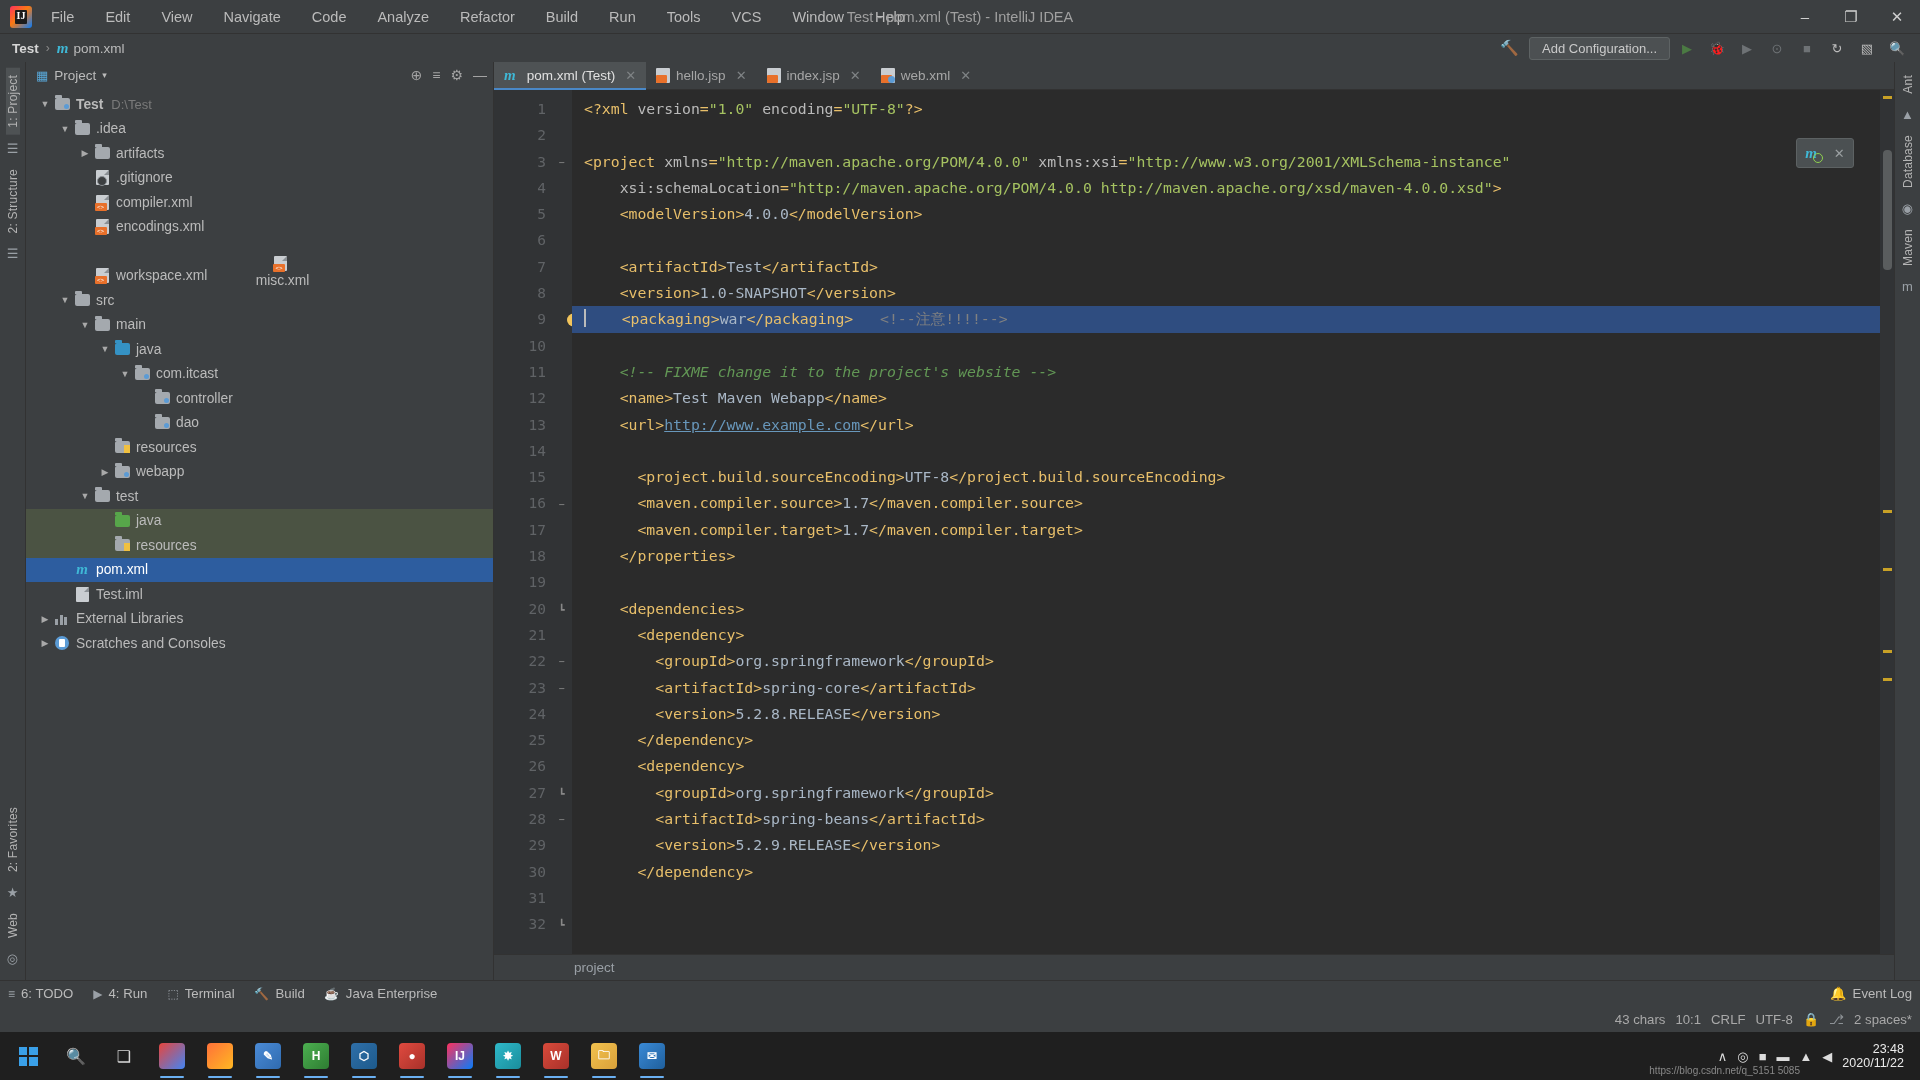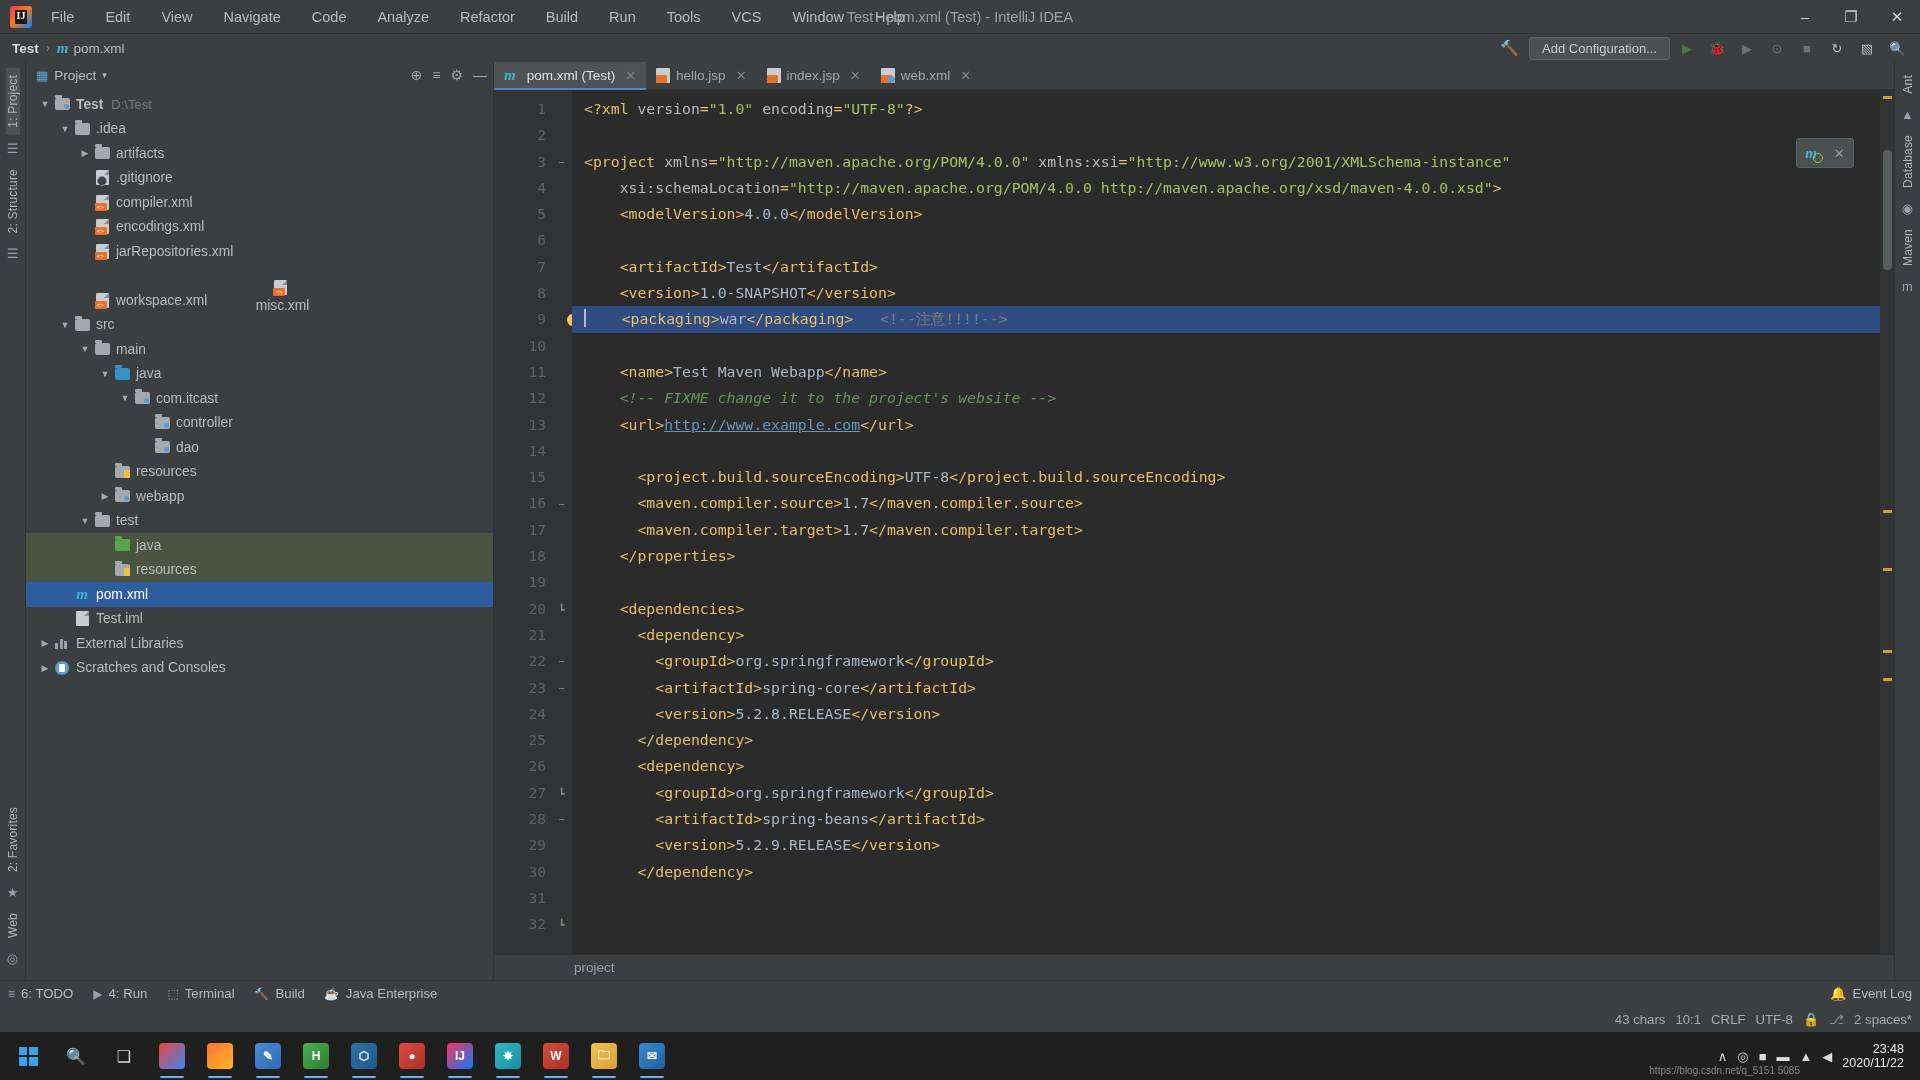--- a/index.html
+++ b/index.html
@@ -377,27 +377,20 @@
               <span class="fileic xml"></span>
             </span>
             <span class="tlabel">compiler.xml</span>
           </div>
           <div class="trow" style="padding-left: 52px;">
             <span class="tw"></span>
             <span class="ticon">
               <span class="fileic xml"></span>
             </span>
             <span class="tlabel">encodings.xml</span>
-          </div>
-          <div class="trow" style="padding-left: 52px;">
-            <span class="tw"></span>
-            <span class="ticon">
-              <span class="fileic xml"></span>
-            </span>
-            <span class="tlabel">jarRepositories.xml</span>
           </div>
           <div class="trow" style="padding-left: 52px; flex-direction: column;">
             <span class="tw"></span>
             <span class="ticon">
               <span class="fileic xml"></span>
             </span>
             <span class="tlabel">misc.xml</span>
           </div>
           <div class="trow" style="padding-left: 52px;">
             <span class="tw"></span>
@@ -581,22 +574,22 @@
             <div class="cline"><span class="tag">&lt;?xml </span><span class="attr">version</span><span class="tag">=</span><span class="val">"1.0"</span><span class="attr"> encoding</span><span class="tag">=</span><span class="val">"UTF-8"</span><span class="tag">?&gt;</span></div>
             <div class="cline"></div>
             <div class="cline"><span class="tag">&lt;project </span><span class="attr">xmlns</span><span class="tag">=</span><span class="val">"http://maven.apache.org/POM/4.0.0"</span><span class="attr"> xmlns:xsi</span><span class="tag">=</span><span class="val">"http://www.w3.org/2001/XMLSchema-instance"</span></div>
             <div class="cline"><span class="attr">    xsi:schemaLocation</span><span class="tag">=</span><span class="val">"http://maven.apache.org/POM/4.0.0 http://maven.apache.org/xsd/maven-4.0.0.xsd"</span><span class="tag">&gt;</span></div>
             <div class="cline"><span class="tag">    &lt;modelVersion&gt;</span><span class="txt">4.0.0</span><span class="tag">&lt;/modelVersion&gt;</span></div>
             <div class="cline"></div>
             <div class="cline"><span class="tag">    &lt;artifactId&gt;</span><span class="txt">Test</span><span class="tag">&lt;/artifactId&gt;</span></div>
             <div class="cline"><span class="tag">    &lt;version&gt;</span><span class="txt">1.0-SNAPSHOT</span><span class="tag">&lt;/version&gt;</span></div>
             <div class="cline hl"><span class="caret"></span><span class="tag">    &lt;packaging&gt;</span><span class="txt">war</span><span class="tag">&lt;/packaging&gt;</span><span class="cmt2">   &lt;!--注意!!!!--&gt;</span></div>
             <div class="cline"></div>
+            <div class="cline"><span class="cmt">    &lt;!-- FIXME change it to the project's website --&gt;</span></div>
             <div class="cline"><span class="tag">    &lt;name&gt;</span><span class="txt">Test Maven Webapp</span><span class="tag">&lt;/name&gt;</span></div>
-            <div class="cline"><span class="cmt">    &lt;!-- FIXME change it to the project's website --&gt;</span></div>
             <div class="cline"><span class="tag">    &lt;url&gt;</span><span class="link">http://www.example.com</span><span class="tag">&lt;/url&gt;</span></div>
             <div class="cline"></div>
             <div class="cline"><span class="tag">      &lt;project.build.sourceEncoding&gt;</span><span class="txt">UTF-8</span><span class="tag">&lt;/project.build.sourceEncoding&gt;</span></div>
             <div class="cline"><span class="tag">      &lt;maven.compiler.source&gt;</span><span class="txt">1.7</span><span class="tag">&lt;/maven.compiler.source&gt;</span></div>
             <div class="cline"><span class="tag">      &lt;maven.compiler.target&gt;</span><span class="txt">1.7</span><span class="tag">&lt;/maven.compiler.target&gt;</span></div>
             <div class="cline"><span class="tag">    &lt;/properties&gt;</span></div>
             <div class="cline"></div>
             <div class="cline"><span class="tag">    &lt;dependencies&gt;</span></div>
             <div class="cline"><span class="tag">      &lt;dependency&gt;</span></div>
             <div class="cline"><span class="tag">        &lt;groupId&gt;</span><span class="txt">org.springframework</span><span class="tag">&lt;/groupId&gt;</span></div>

